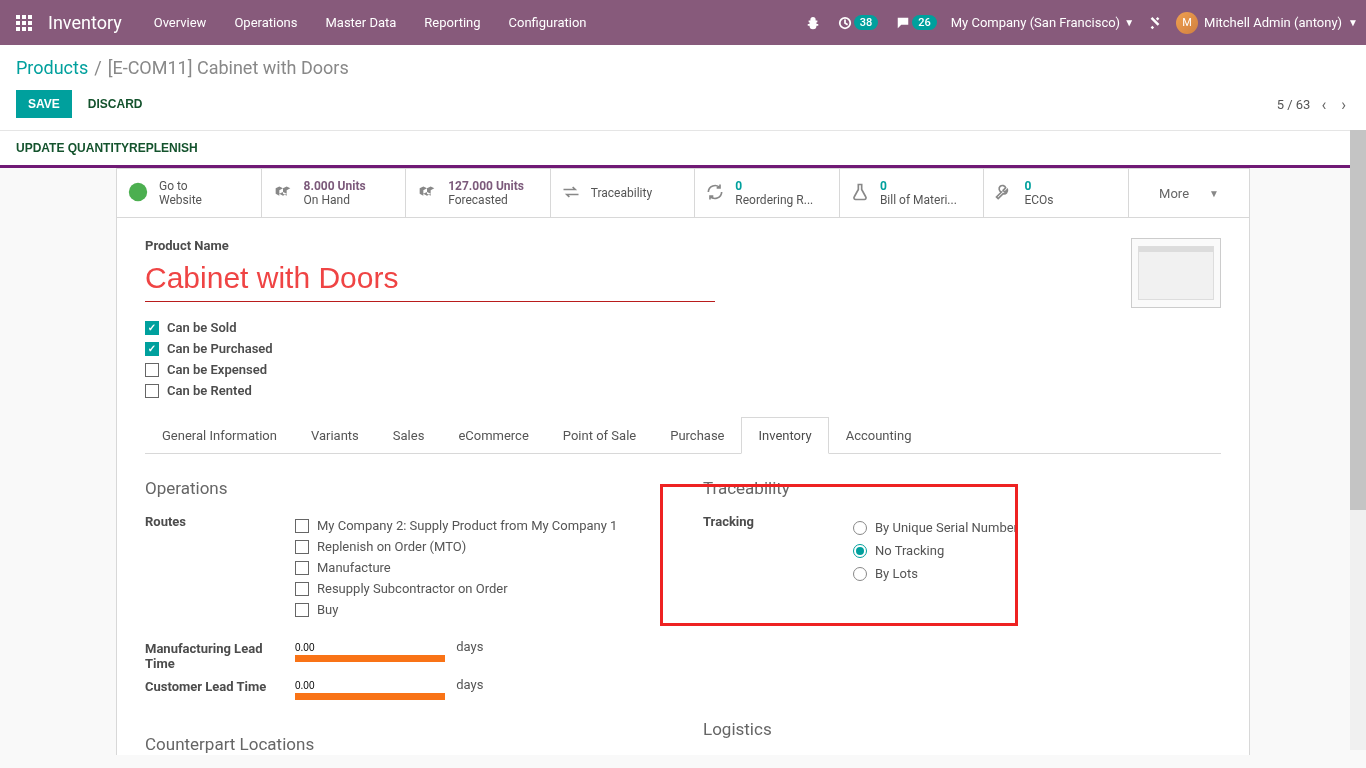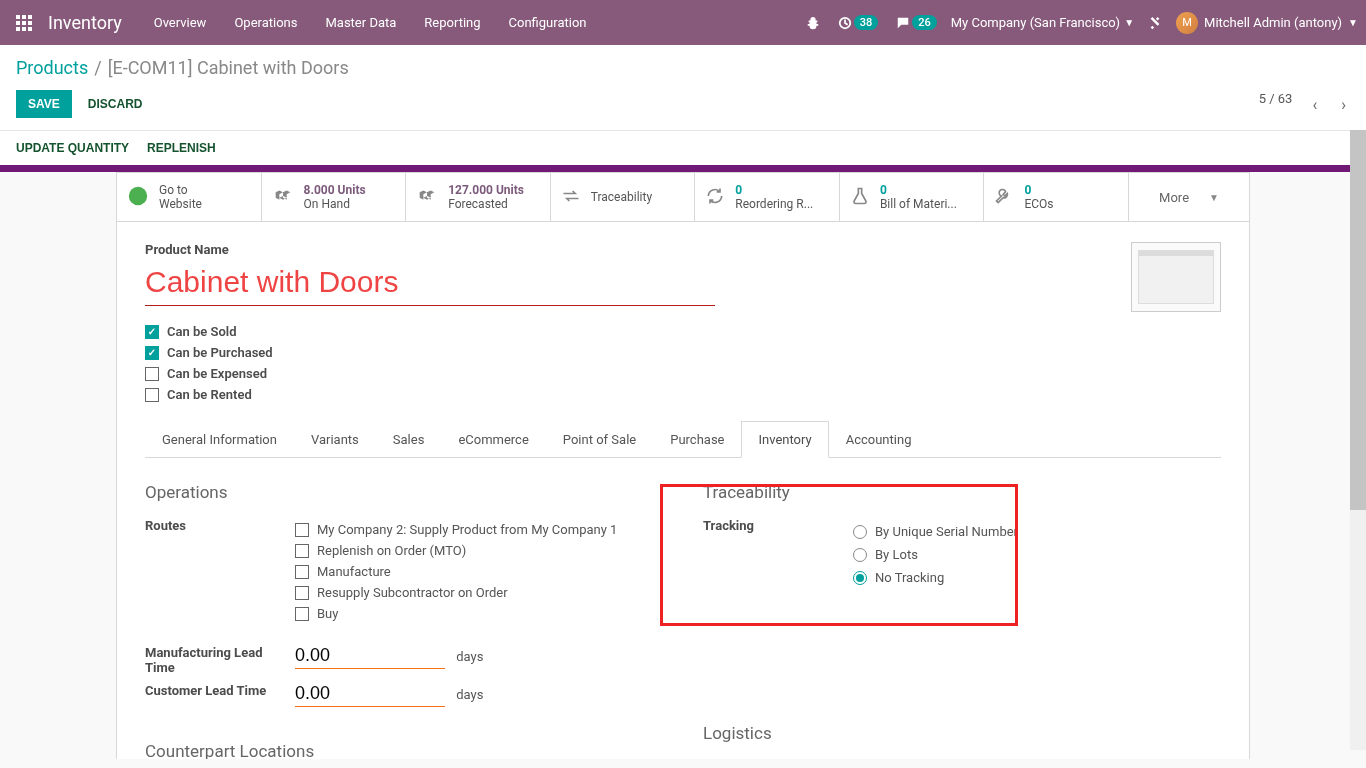--- a/index.html
+++ b/index.html
@@ -23,25 +23,25 @@
 
 .crumb-row { background: #fff; padding: 12px 16px 4px; display: flex; align-items: flex-end; }
 .crumb-link { color: #00A09D; font-size: 18px; cursor: pointer; }
 .crumb-sep { color: #888; font-size: 18px; margin: 0 6px; }
 .crumb-current { color: #888; font-size: 18px; }
 
 
 .actions-row { background: #fff; padding: 8px 16px 12px; display: flex; align-items: center; border-bottom: 1px solid #e5e5e5; }
 .btn-primary { background: #00A09D; color: #fff; border: none; padding: 7px 12px; font-weight: 600; font-size: 12px; cursor: pointer; margin-right: 8px; }
 .btn-link { color: #14532d; background: none; border: none; font-weight: 600; font-size: 12px; cursor: pointer; padding: 7px 8px; }
-.pager { margin-left: auto; display: flex; gap: 16px; color: #555; font-size: 13px; }
+.pager { margin-left: auto; display: flex; align-items: center; gap: 7px; color: #555; font-size: 13px; }
 .pager .arrow { cursor: pointer; color: #666; font-size: 16px; padding: 4px; }
 
 
-.subactions { background: #fff; padding: 10px 16px; border-bottom: 7px solid #701a75; display: flex; gap: 18px; }
+.subactions { background: #fff; padding: 10px 16px; border-bottom: 3px solid #701a75; display: flex; }
 .subactions .btn-link { padding: 0; }
 
 
 .scroll-area { height: calc(768px - 45px - 48px - 48px - 40px); overflow-y: auto; }
 .card { background: #fff; border: 1px solid #d8d8d8; margin: 0 auto; width: 1134px; margin-top: 0; }
 
 
 .stats { display: flex; border-bottom: 1px solid #d8d8d8; }
 .stat { flex: 1; border-right: 1px solid #d8d8d8; padding: 10px 10px; display: flex; align-items: center; gap: 10px; cursor: pointer; min-width: 0; }
 .stat:last-child { border-right: none; }
@@ -73,21 +73,21 @@
 .tab.active { border: 1px solid #d8d8d8; border-bottom-color: #fff; background: #fff; color: #4c4c4c; }
 
 
 .tab-content { display: flex; padding: 24px 0; gap: 40px; }
 .col { flex: 1; }
 .section-title { font-size: 17px; color: #666; font-weight: 400; margin-bottom: 14px; }
 .field-row { display: flex; margin-bottom: 6px; align-items: flex-start; }
 .field-label { width: 150px; font-size: 13px; font-weight: 700; color: #4c4c4c; padding-top: 2px; }
 .field-value { flex: 1; font-size: 13px; }
 .routes-list .check-row { font-weight: 400; color: #555; }
-.num-input { border: none; border-bottom: 1px solid #f97316; width: 150px; font-size: 18px; padding: 2px 0; }
+.num-input { border: none; border-bottom: 7px solid #f97316; width: 150px; font-size: 10px; padding: 2px 0; }
 .unit { margin-left: 8px; color: #555; }
 
 
 .radio-row { display: flex; align-items: center; gap: 8px; margin: 8px 0; color: #555; font-size: 13px; }
 .radio { width: 14px; height: 14px; border: 1.5px solid #888; border-radius: 50%; display: inline-flex; align-items: center; justify-content: center; cursor: pointer; }
 .radio.selected { border-color: #00A09D; }
 .radio.selected::after { content: ""; width: 8px; height: 8px; background: #00A09D; border-radius: 50%; }
 
 
 .highlight-box { border: 3px solid #e22; position: absolute; pointer-events: none; }
@@ -354,26 +354,26 @@
       <div class="col" style="position:relative;">
         <div class="section-title">Traceability</div>
         <div class="field-row">
           <div class="field-label">Tracking</div>
           <div class="field-value">
             <div class="radio-row">
                   <span class="radio"></span>
                   <span>By Unique Serial Number</span>
                 </div>
             <div class="radio-row">
+                  <span class="radio selected"></span>
+                  <span>No Tracking</span>
+                </div>
+            <div class="radio-row">
                   <span class="radio"></span>
                   <span>By Lots</span>
-                </div>
-            <div class="radio-row">
-                  <span class="radio selected"></span>
-                  <span>No Tracking</span>
                 </div>
           </div>
         </div>
         <div class="section-title" style="margin-top:130px">Logistics</div>
       </div>
     </div>
 
   </div>
 </div>
 </div>

